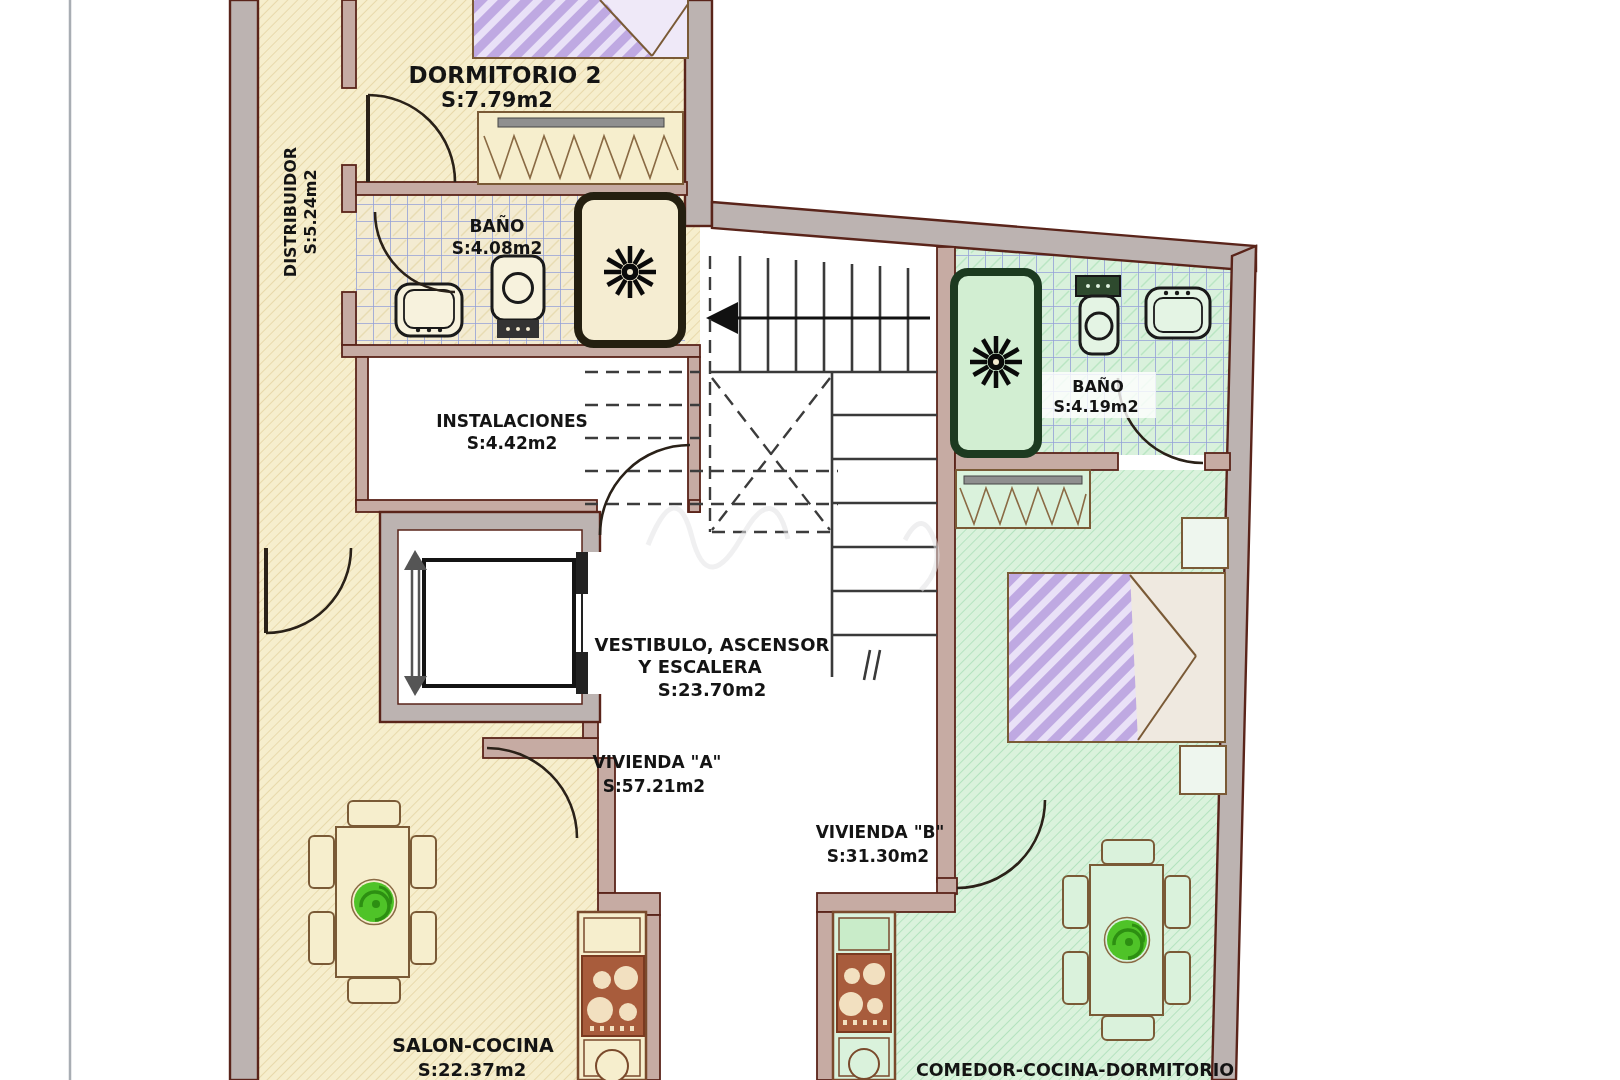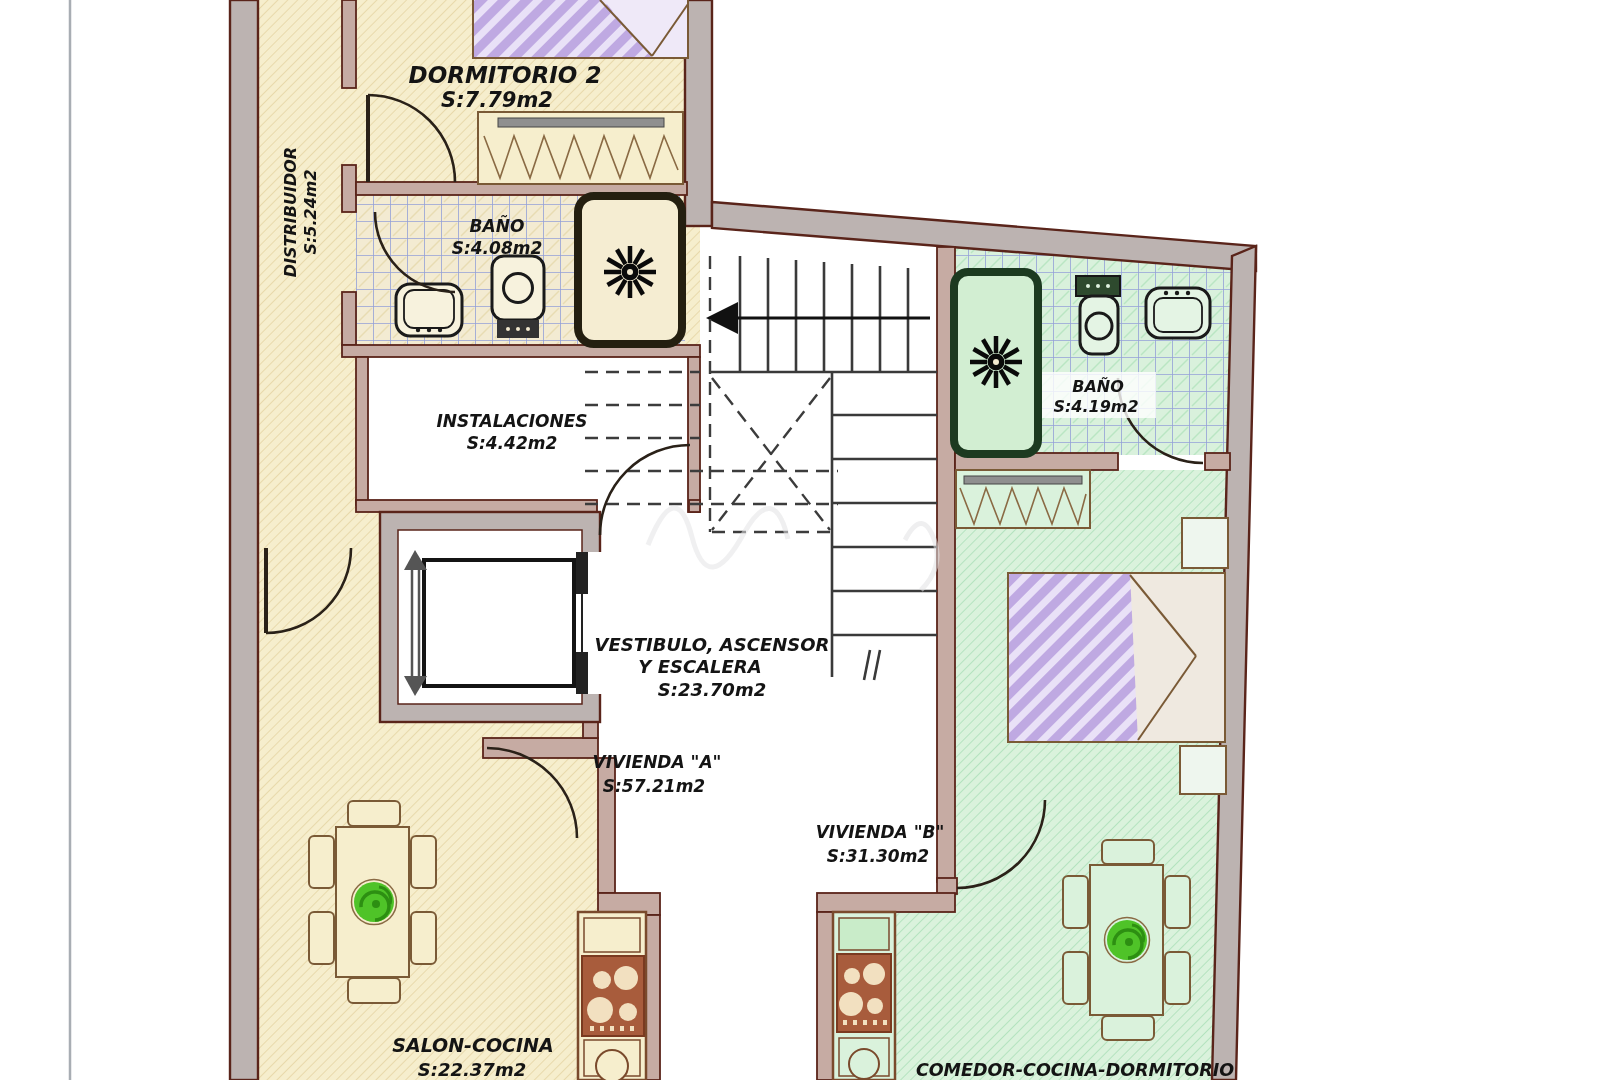--- a/index.html
+++ b/index.html
@@ -1,16 +1,16 @@
 <!DOCTYPE html>
 <html><head>
 <meta charset="utf-8">
 <style>
   html,body{margin:0;padding:0;background:#ffffff;}
-  .stage{position:relative;width:1620px;height:1080px;background:#ffffff;overflow:hidden;font-style:italic;}
+  .stage{position:relative;width:1620px;height:1080px;background:#ffffff;overflow:hidden;}
   svg{display:block;}
   text{font-family:"DejaVu Sans","Liberation Sans",sans-serif;font-weight:bold;fill:#141414;}
   .lbl{text-anchor:middle;}
   .furn{stroke:#7a5a36;stroke-width:2;}
   .fixt{stroke:#1a1a1a;stroke-width:3;}
   .arc{fill:none;stroke:#2a2118;stroke-width:2.6;}
   .stair{stroke:#3a3a3a;stroke-width:2.6;}
   .dash{fill:none;stroke:#3c3c3c;stroke-width:2.4;stroke-dasharray:13 8;}
 </style>
 </head>

